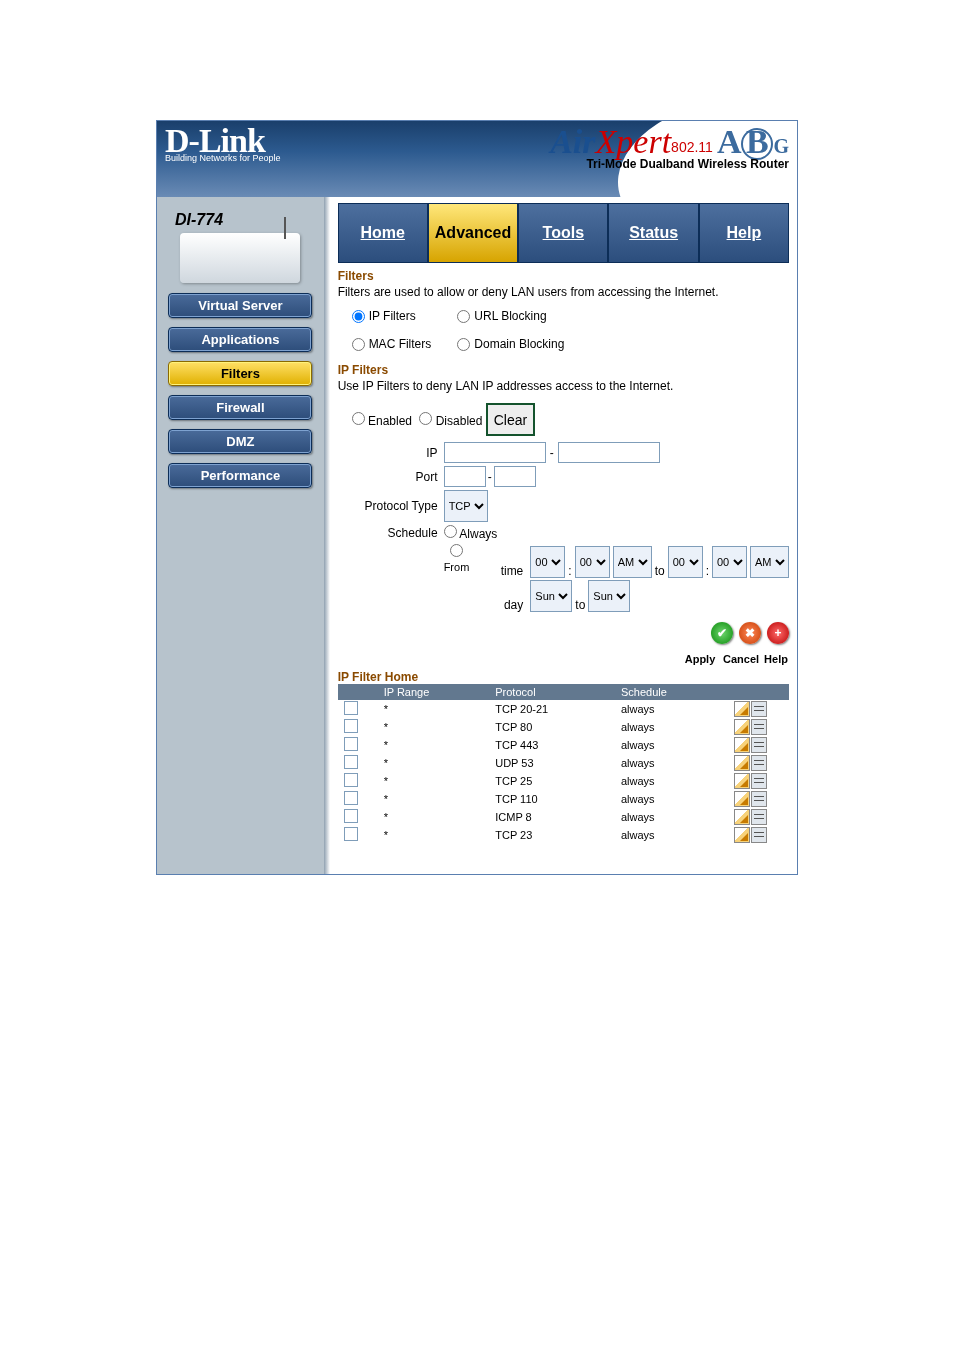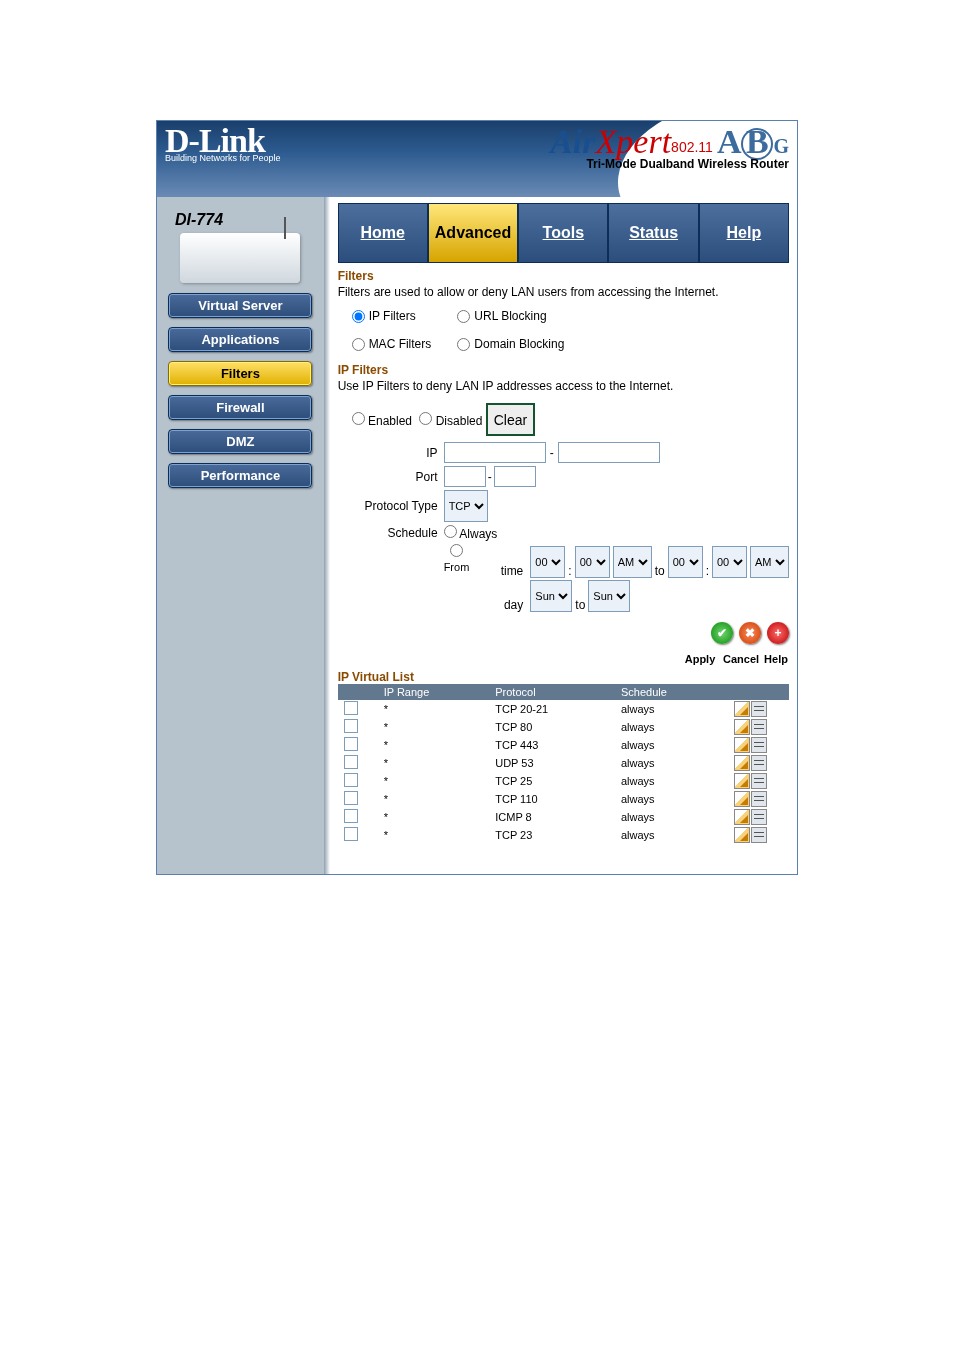--- a/index.html
+++ b/index.html
@@ -215,21 +215,21 @@
                 <span>+</span>
               </span>
         </div><br>
         <div class="action-labels">
           <span>Apply</span>
           <span>Cancel</span>
           <span>Help</span>
         </div>
       </div>
 
-      <div class="list-title">IP Virtual List</div>
+      <div class="list-title">IP Filter Home</div>
       <table class="list">
         <thead>
           <tr>
             <th style="width:28px"></th>
             <th>IP Range</th>
             <th>Protocol</th>
             <th>Schedule</th>
             <th style="width:50px"></th>
           </tr>
         </thead>

